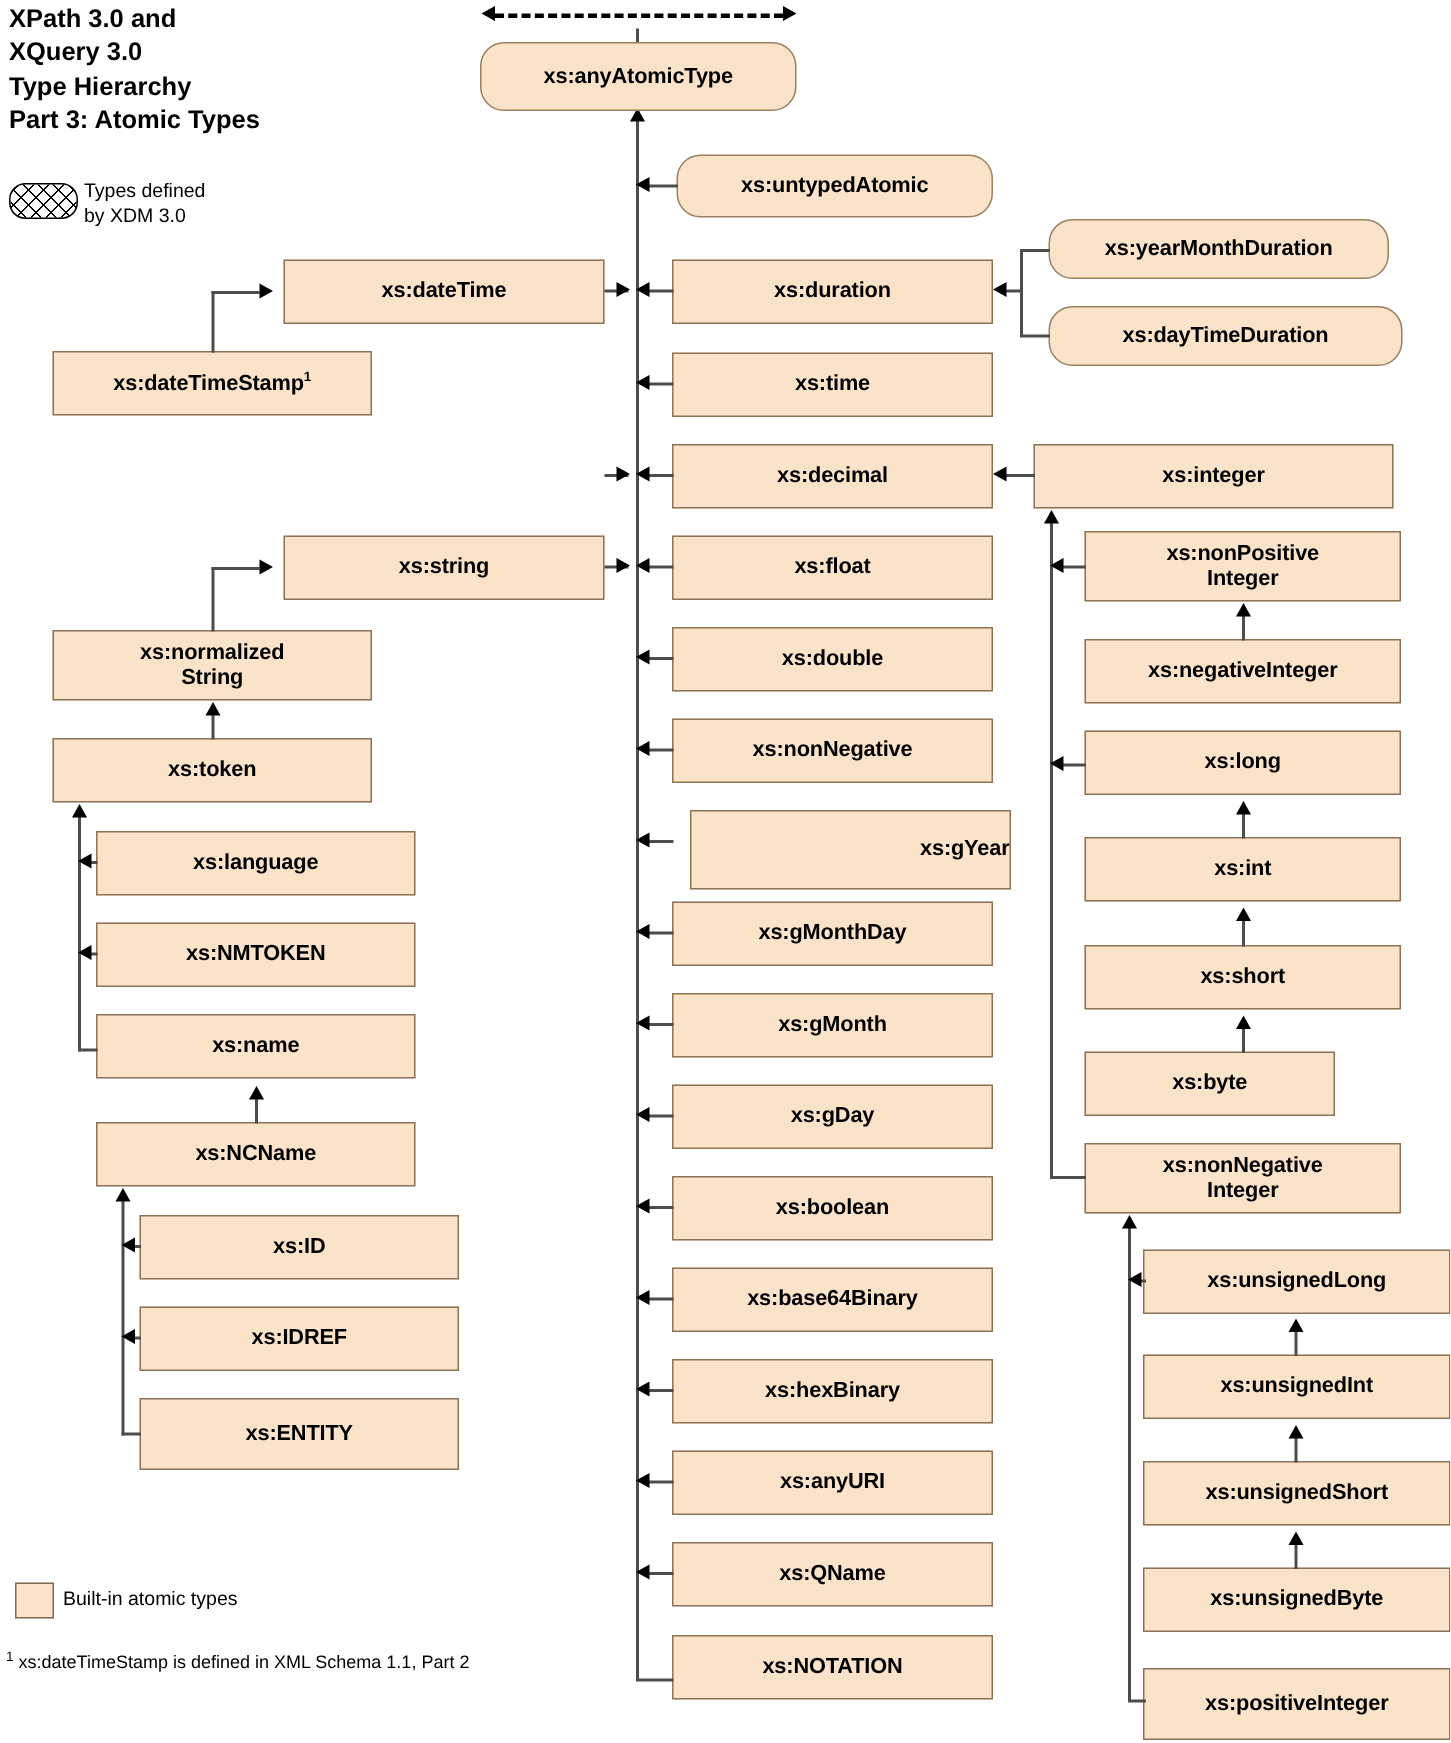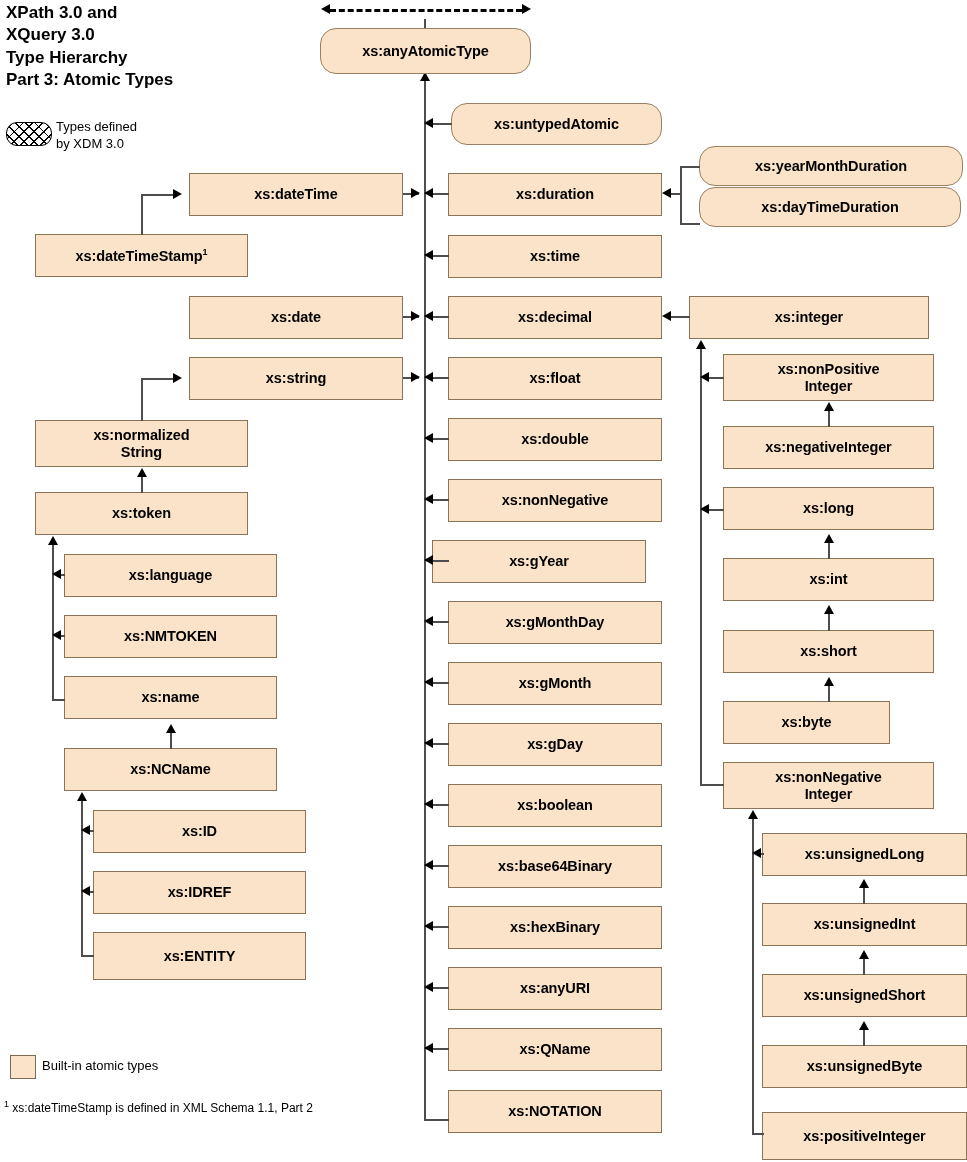--- a/index.html
+++ b/index.html
@@ -200,21 +200,21 @@
   </div>
   <div class="ln h" style="left:430px; top:438px; width:19px;"></div>
   <div class="arw left" style="left:424px; top:433px;"></div>
 
   <div class="node" style="left:448px; top:479px; width:214px; height:43px;">
     <span class="lbl">xs:nonNegative</span>
   </div>
   <div class="ln h" style="left:430px; top:499px; width:19px;"></div>
   <div class="arw left" style="left:424px; top:494px;"></div>
 
-  <div class="node" style="left:432px; top:540px; width:214px; height:43px;">
+  <div class="node" style="left:460px; top:540px; width:214px; height:53px;justify-content:flex-end;">
     <span class="lbl">xs:gYear</span>
   </div>
   <div class="ln h" style="left:430px; top:560px; width:19px;"></div>
   <div class="arw left" style="left:424px; top:555px;"></div>
 
   <div class="node" style="left:448px; top:601px; width:214px; height:43px;">
     <span class="lbl">xs:gMonthDay</span>
   </div>
   <div class="ln h" style="left:430px; top:621px; width:19px;"></div>
   <div class="arw left" style="left:424px; top:616px;"></div>
@@ -272,23 +272,20 @@
   <div class="ln h" style="left:403px; top:193px; width:16px;"></div>
   <div class="arw right" style="left:411px; top:188px;"></div>
 
   <div class="node" style="left:35px; top:234px; width:213px; height:43px;justify-content:center;">
     <span class="lbl"><span>xs:dateTimeStamp</span><sup>1</sup></span>
   </div>
   <div class="ln v" style="left:141px; top:194px; height:41px;"></div>
   <div class="ln h" style="left:141px; top:194px; width:32px;"></div>
   <div class="arw right" style="left:173px; top:189px;"></div>
 
-  <div class="node" style="left:189px; top:296px; width:214px; height:43px;">
-    <span class="lbl">xs:date</span>
-  </div>
   <div class="ln h" style="left:403px; top:316px; width:16px;"></div>
   <div class="arw right" style="left:411px; top:311px;"></div>
 
   <div class="node" style="left:189px; top:357px; width:214px; height:43px;">
     <span class="lbl">xs:string</span>
   </div>
   <div class="ln h" style="left:403px; top:377px; width:16px;"></div>
   <div class="arw right" style="left:411px; top:372px;"></div>
 
   <div class="node" style="left:35px; top:420px; width:213px; height:47px;">
@@ -344,24 +341,24 @@
     <span class="lbl">xs:IDREF</span>
   </div>
   <div class="ln h" style="left:87px; top:891px; width:7px;"></div>
   <div class="arw left" style="left:81px; top:886px;"></div>
 
   <div class="node" style="left:93px; top:932px; width:213px; height:48px;">
     <span class="lbl">xs:ENTITY</span>
   </div>
   <div class="ln h" style="left:81px; top:955px; width:13px;"></div>
 
-  <div class="node rounded" style="left:699px; top:146px; width:264px; height:40px;">
+  <div class="node rounded" style="left:699px; top:146px; width:227px; height:40px;">
     <span class="lbl">xs:yearMonthDuration</span>
   </div>
-  <div class="node rounded" style="left:699px; top:187px; width:262px; height:40px;">
+  <div class="node rounded" style="left:699px; top:204px; width:236px; height:40px;">
     <span class="lbl">xs:dayTimeDuration</span>
   </div>
   <div class="ln v" style="left:680px; top:166px; height:58px;"></div>
   <div class="ln h" style="left:680px; top:166px; width:20px;"></div>
   <div class="ln h" style="left:680px; top:223px; width:20px;"></div>
   <div class="ln h" style="left:668px; top:193px; width:13px;"></div>
   <div class="arw left" style="left:662px; top:188px;"></div>
 
   <div class="node" style="left:689px; top:296px; width:240px; height:43px;">
     <span class="lbl">xs:integer</span>

